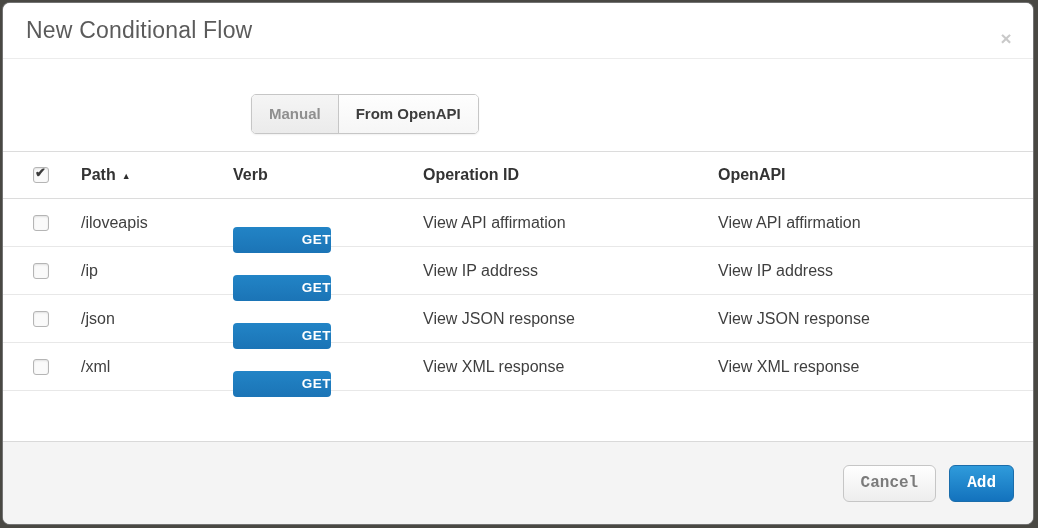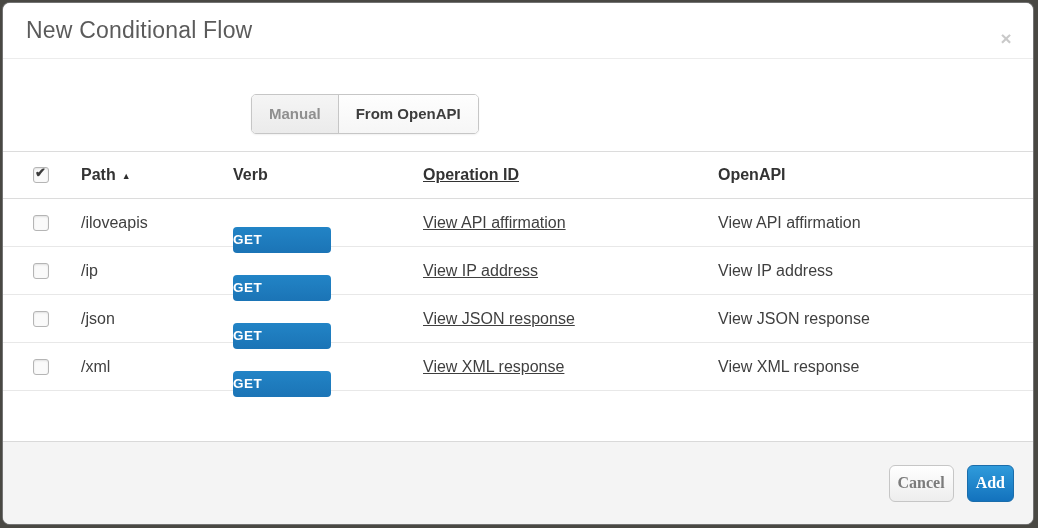--- a/index.html
+++ b/index.html
@@ -79,21 +79,21 @@
   .thead {
     height: 48px;
     border-top: 1px solid #dcdcdc;
     border-bottom: 1px solid #dcdcdc;
     font-weight: 700; font-size: 16px; color: #333333;
   }
   .tbody-row { height: 48px; font-size: 16px; color: #3f3f3f; }
   .cell-check { width: 78px; padding-left: 30px; display: flex; align-items: center; }
   .cell-path  { width: 152px; }
   .cell-verb  { width: 190px; }
-  .cell-op    { width: 295px; text-decoration: underline; }
+  .cell-op    { width: 295px; }
   .cell-sum   { flex: 1; }
   .sort-icon { font-size: 9px; color: #2e2e2e; margin-left: 6px; position: relative; top: -1px; }
   
   .checkbox {
     width: 16px; height: 16px;
     border: 1px solid #b5b5b5;
     border-radius: 3px;
     background: #fafafa;
     box-shadow: inset 0 1px 2px rgba(0,0,0,0.10);
     cursor: pointer;
@@ -105,43 +105,43 @@
     position: absolute;
     left: 1px; top: -3px;
     font-size: 13px;
     color: #3c3c3c;
   }
   
   .verb-badge {
     display: inline-block;
     width: 98px; height: 26px;
     line-height: 26px;
-    text-align: left;
+    text-align: right;
     border-radius: 4px;
     background: linear-gradient(#2284c6, #1b74b6);
     color: #ffffff;
     font-size: 13.5px;
     font-weight: 700;
     letter-spacing: 0.5px;
     margin-top: 35px;
   }
   
   .modal-footer {
     position: absolute; left: 0; right: 0; bottom: 0;
     height: 83px;
     background: #f4f4f4;
     border-top: 1px solid #d9d9d9;
     display: flex; align-items: center; justify-content: flex-end;
     gap: 13px;
     padding-right: 19px;
   }
   .btn {
     height: 37px;
-    padding: 0 8px;
-    font-family: Liberation Serif, serif;
+    padding: 0 17px;
+    font-family: Liberation Mono, monospace;
     font-size: 16px; font-weight: 700;
     border-radius: 6px;
     cursor: pointer;
     display: inline-flex; align-items: center;
   }
   .btn-cancel {
     background: linear-gradient(#ffffff, #ededed);
     border: 1px solid #c6c6c6;
     color: #7b7b7b;
   }

